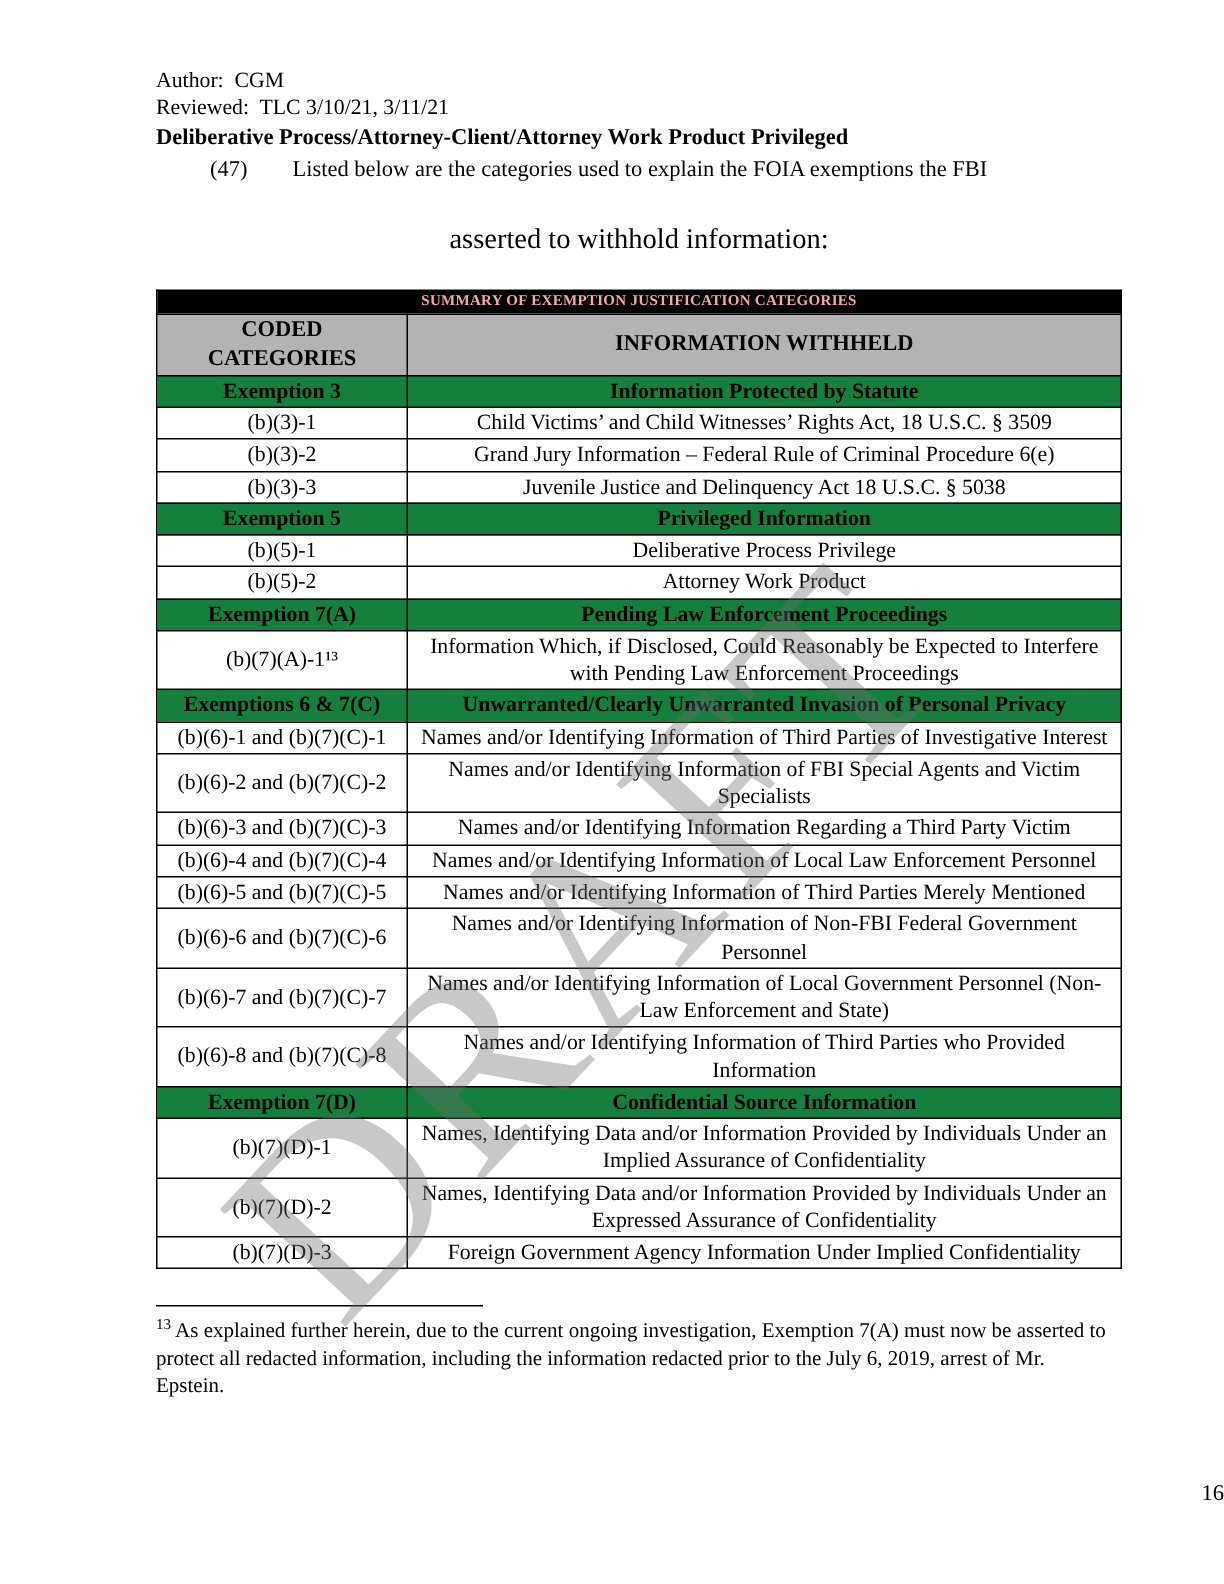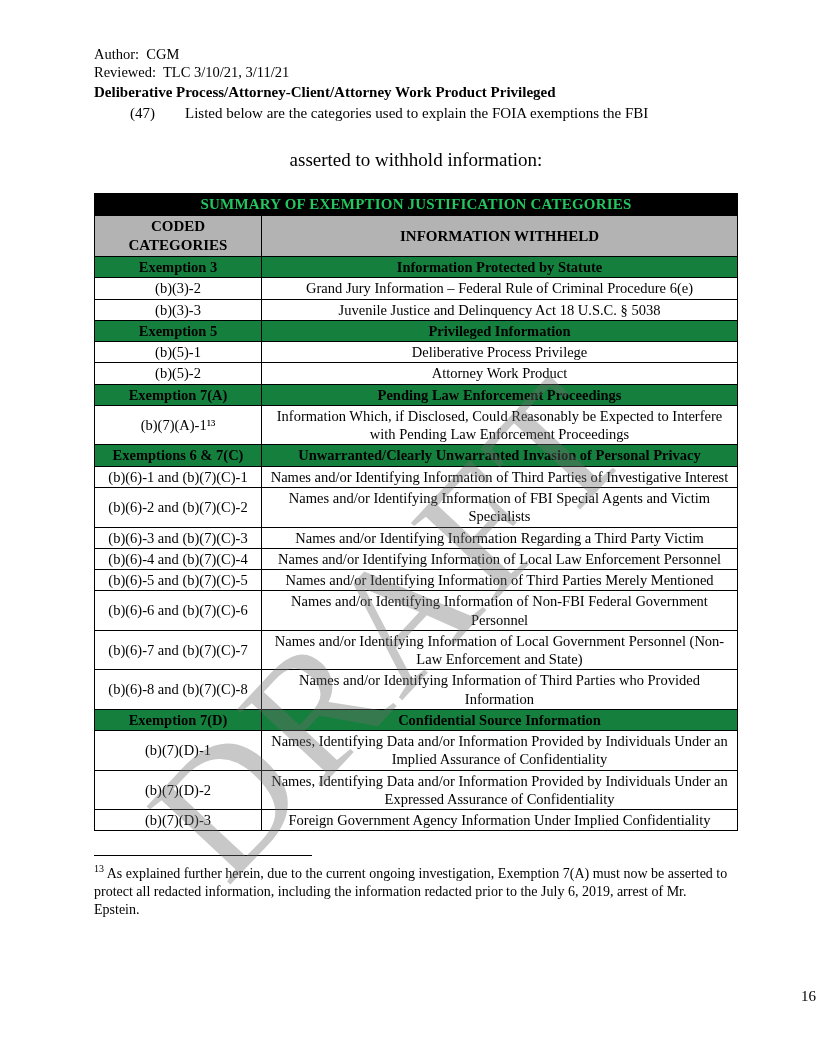--- a/index.html
+++ b/index.html
@@ -3,39 +3,39 @@
 <meta charset="utf-8">
 <style>
   * { margin:0; padding:0; box-sizing:border-box; }
   html,body { background:#ffffff; }
   body {
     width:816px; height:1056px;
     position:relative; overflow:hidden;
     font-family:"Liberation Serif","DejaVu Serif",serif;
     color:#000;
   }
-  .content { position:absolute; left:94px; top:46px; width:644px; }
+  .content { position:absolute; left:104px; top:46px; width:644px; }
 
   .meta { font-size:14.5px; line-height:1.22; white-space:pre; }
   .privilege { font-size:15px; font-weight:bold; margin-top:3px; }
   .para { font-size:15px; margin-top:4px; padding-left:36px; }
   .pnum { margin-right:30px; }
   .para-cont { font-size:19px; margin-top:27px;text-align:center; }
 
   table.exemption {
     border-collapse:collapse; width:644px; margin-top:22px;
     font-size:14.5px; table-layout:fixed;
   }
   table.exemption th, table.exemption td {
     border:1px solid #000; padding:1px 4px;
     text-align:center; vertical-align:middle; line-height:1.26;
   }
   th.title-cell {
-    background:#000; color:#22c55e; font-weight:bold;
-    font-size:15px; padding:5px 4px; letter-spacing:.2px;
+    background:#000; color:#fca5a5; font-weight:bold;
+    font-size:10px; padding:5px 4px; letter-spacing:.2px;
   }
   th.colhead {
     background:#b3b3b3; font-weight:bold; font-size:15px;
     white-space:pre-line; padding:2px 4px;
   }
   tr.section td { background:#15803d; font-weight:bold; }
   td.code-cell { }
   td.info-cell { }
 
   .footnote { margin-top:24px; font-size:14px; }
@@ -85,20 +85,24 @@
       <tr>
         <th class="colhead">CODED
 CATEGORIES</th>
         <th class="colhead">INFORMATION WITHHELD</th>
       </tr>
     </thead>
     <tbody>
         <tr class="section">
           <td class="code-cell">Exemption 3</td>
           <td class="info-cell">Information Protected by Statute</td>
+        </tr>
+        <tr class="data">
+          <td class="code-cell">(b)(3)-1</td>
+          <td class="info-cell">Child Victims’ and Child Witnesses’ Rights Act, 18 U.S.C. § 3509</td>
         </tr>
         <tr class="data">
           <td class="code-cell">(b)(3)-2</td>
           <td class="info-cell">Grand Jury Information – Federal Rule of Criminal Procedure 6(e)</td>
         </tr>
         <tr class="data">
           <td class="code-cell">(b)(3)-3</td>
           <td class="info-cell">Juvenile Justice and Delinquency Act 18 U.S.C. § 5038</td>
         </tr>
         <tr class="section">

